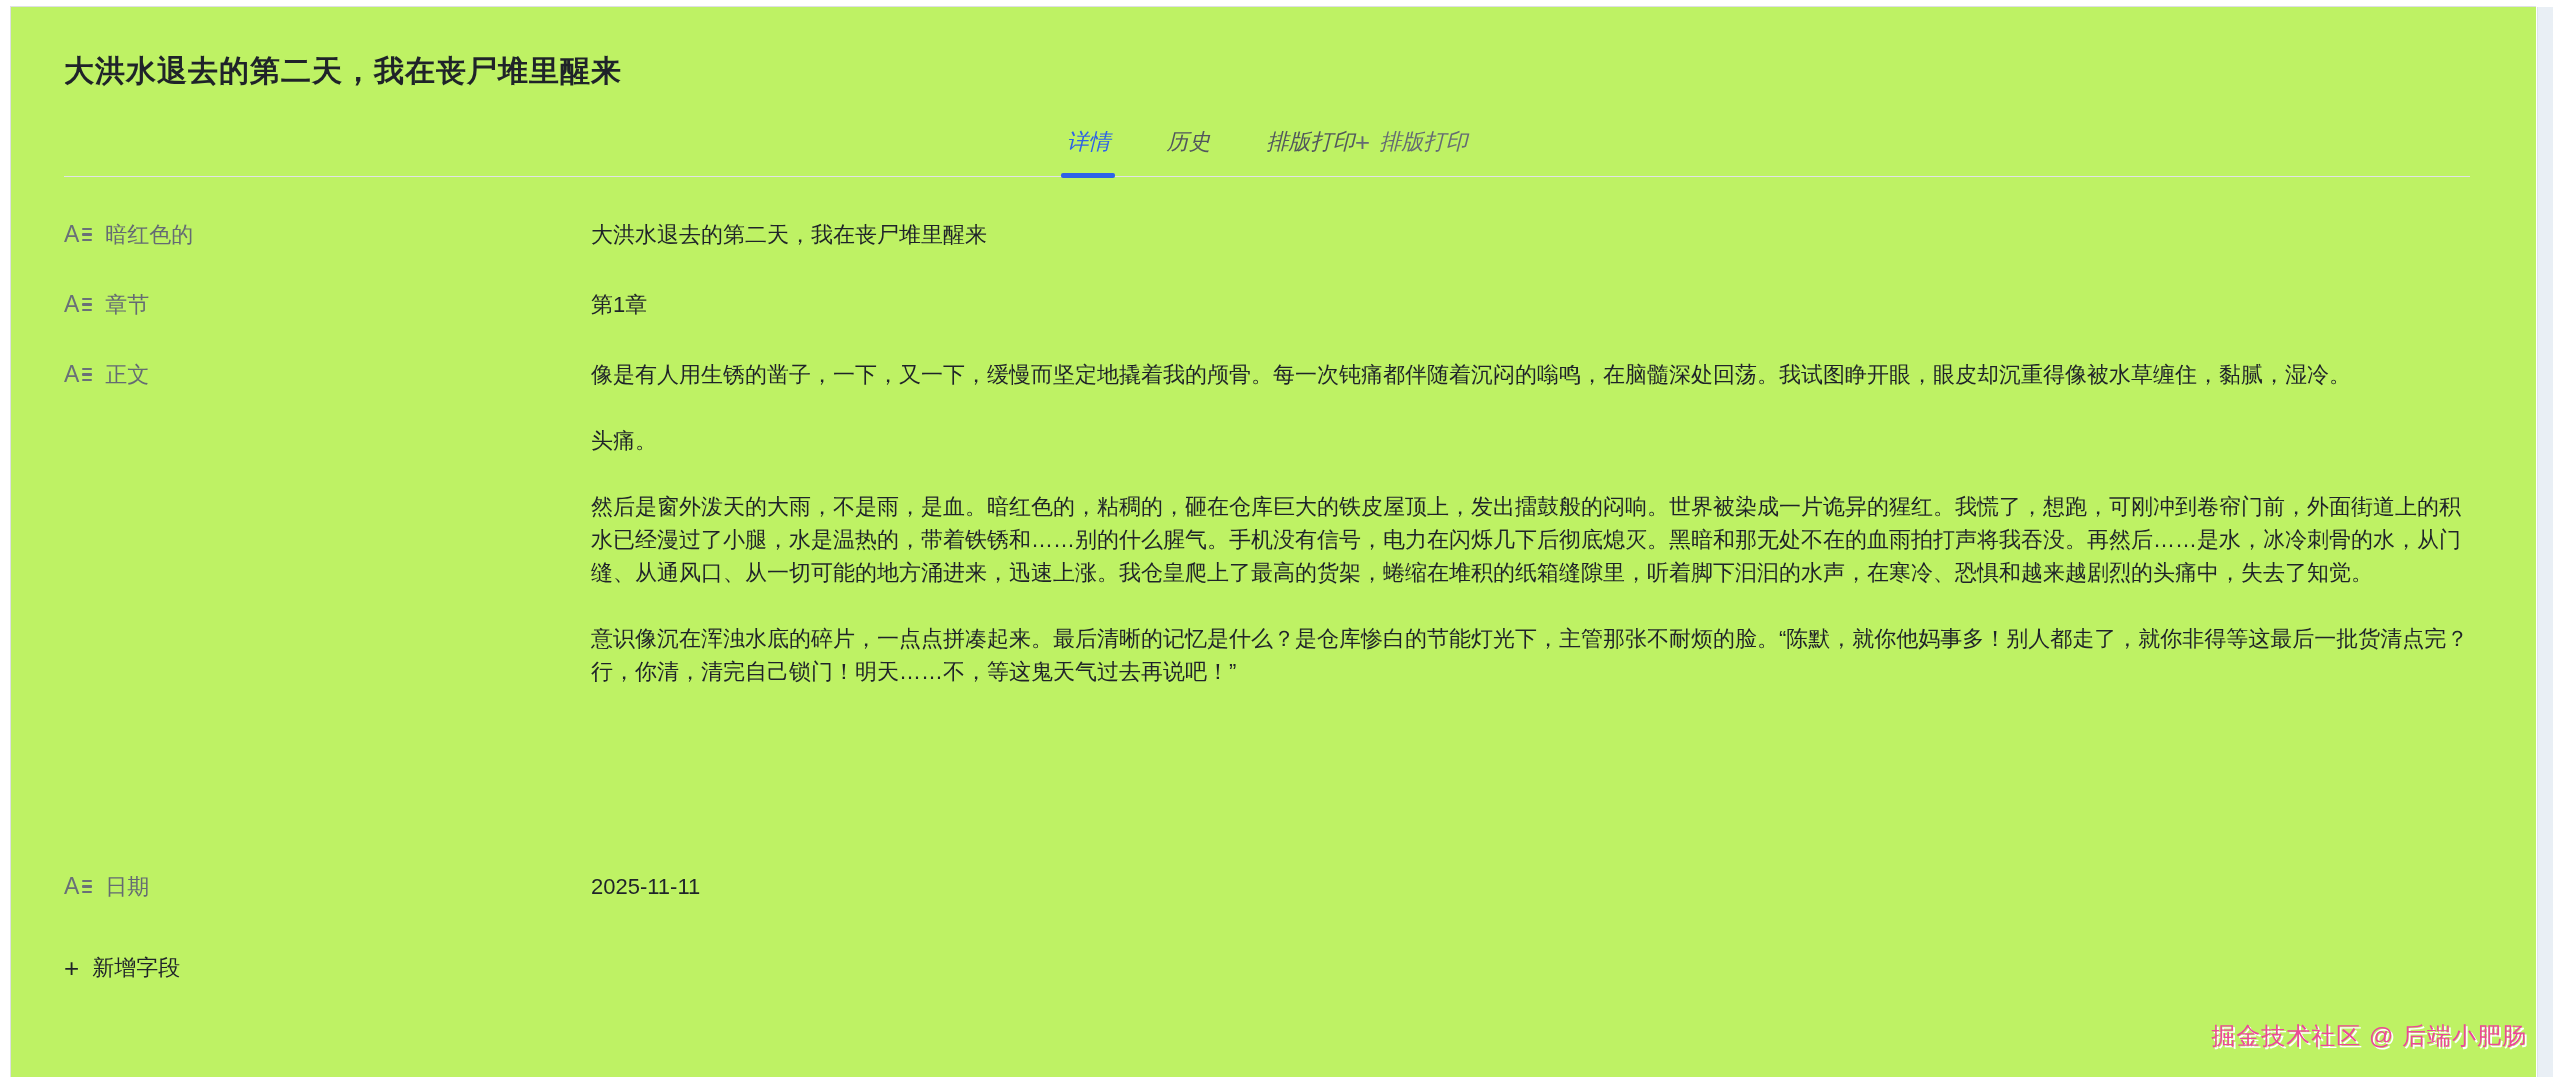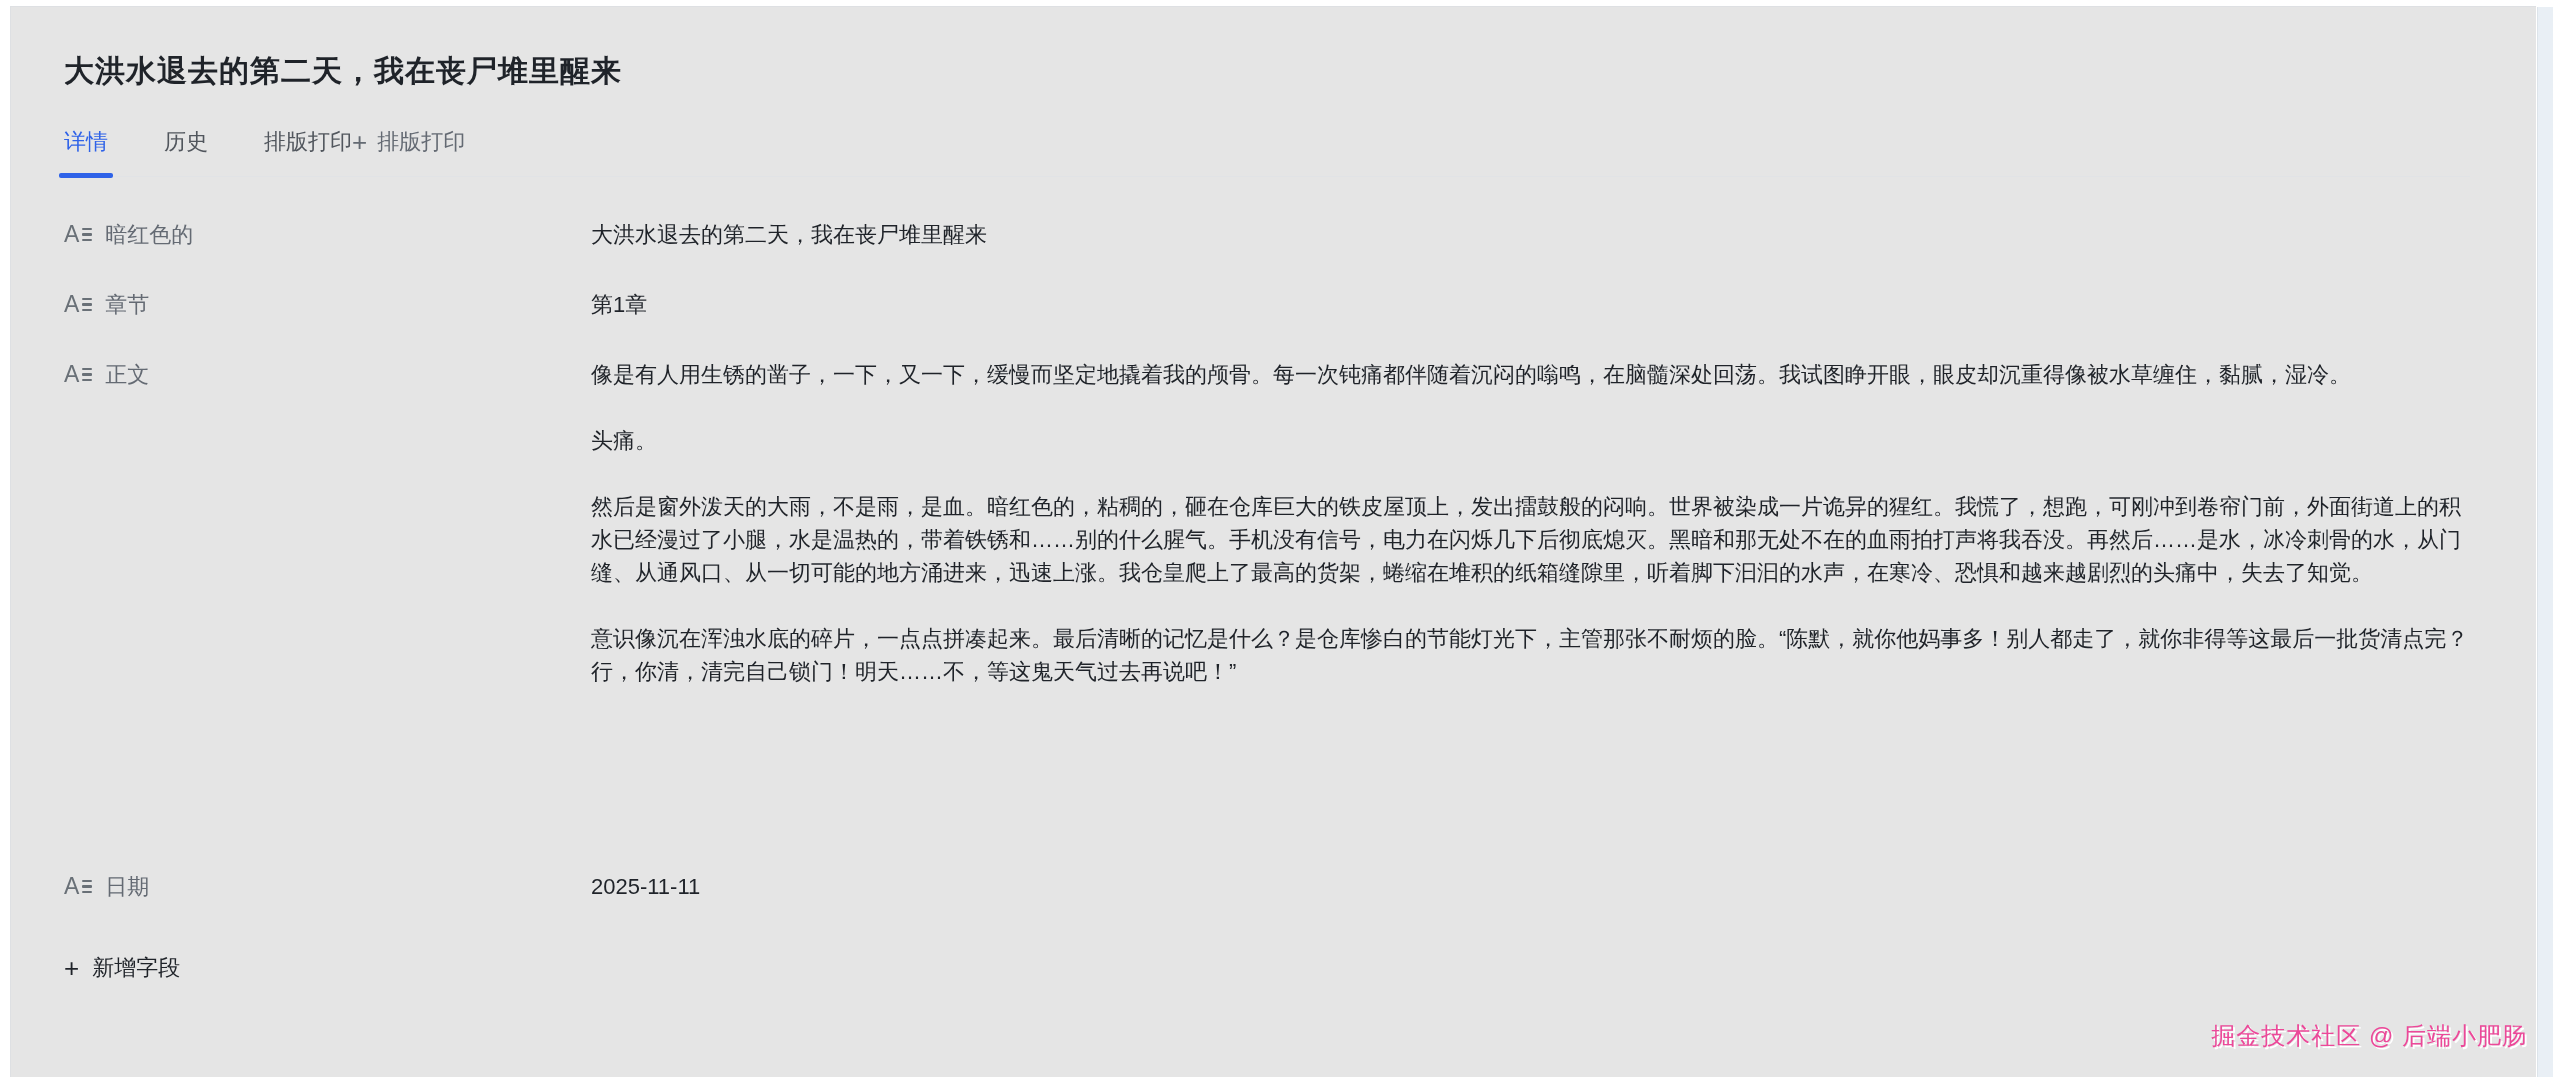--- a/index.html
+++ b/index.html
@@ -13,32 +13,33 @@
     overflow: hidden;
   }
   .side-strip {
     position: absolute; top: 7px; right: 0; width: 16px; height: 1070px;
     background: #e9eff5; border-left: 1px solid #dde4ea;
   }
   .panel {
     position: absolute; left: 10px; top: 6px; right: 17px; bottom: 0;
     border-top: 1px solid #dee0e3;
     border-left: 1px solid #dee0e3;
-    background: #e5e5e5;
+    background: #bef264;
     padding: 0 66px 0 53px;
   }
   h1.page-title {
     margin: 44px 0 0 0;
     font-size: 30px; line-height: 40px; font-weight: 700;
     color: #1f2329; letter-spacing: 1px;
   }
   .tabbar {
     margin-top: 38px;
-    display: flex; justify-content: flex-start; align-items: flex-end;
+    display: flex; justify-content: center; align-items: flex-end;
     border-bottom: 1px solid #e1e3e6;
+    font-style: italic;
   }
   .tabs { display: flex; gap: 56px; }
   .tab {
     font-size: 22px; color: #51565d; padding-bottom: 21px;
     cursor: pointer; position: relative; line-height: 26px;
   }
   .tab.active { color: #2e62e8; }
   .tab.active::after {
     content: ""; position: absolute; left: -5px; right: -5px; bottom: -2px;
     height: 5px; background: #2e62e8; border-radius: 2px;

